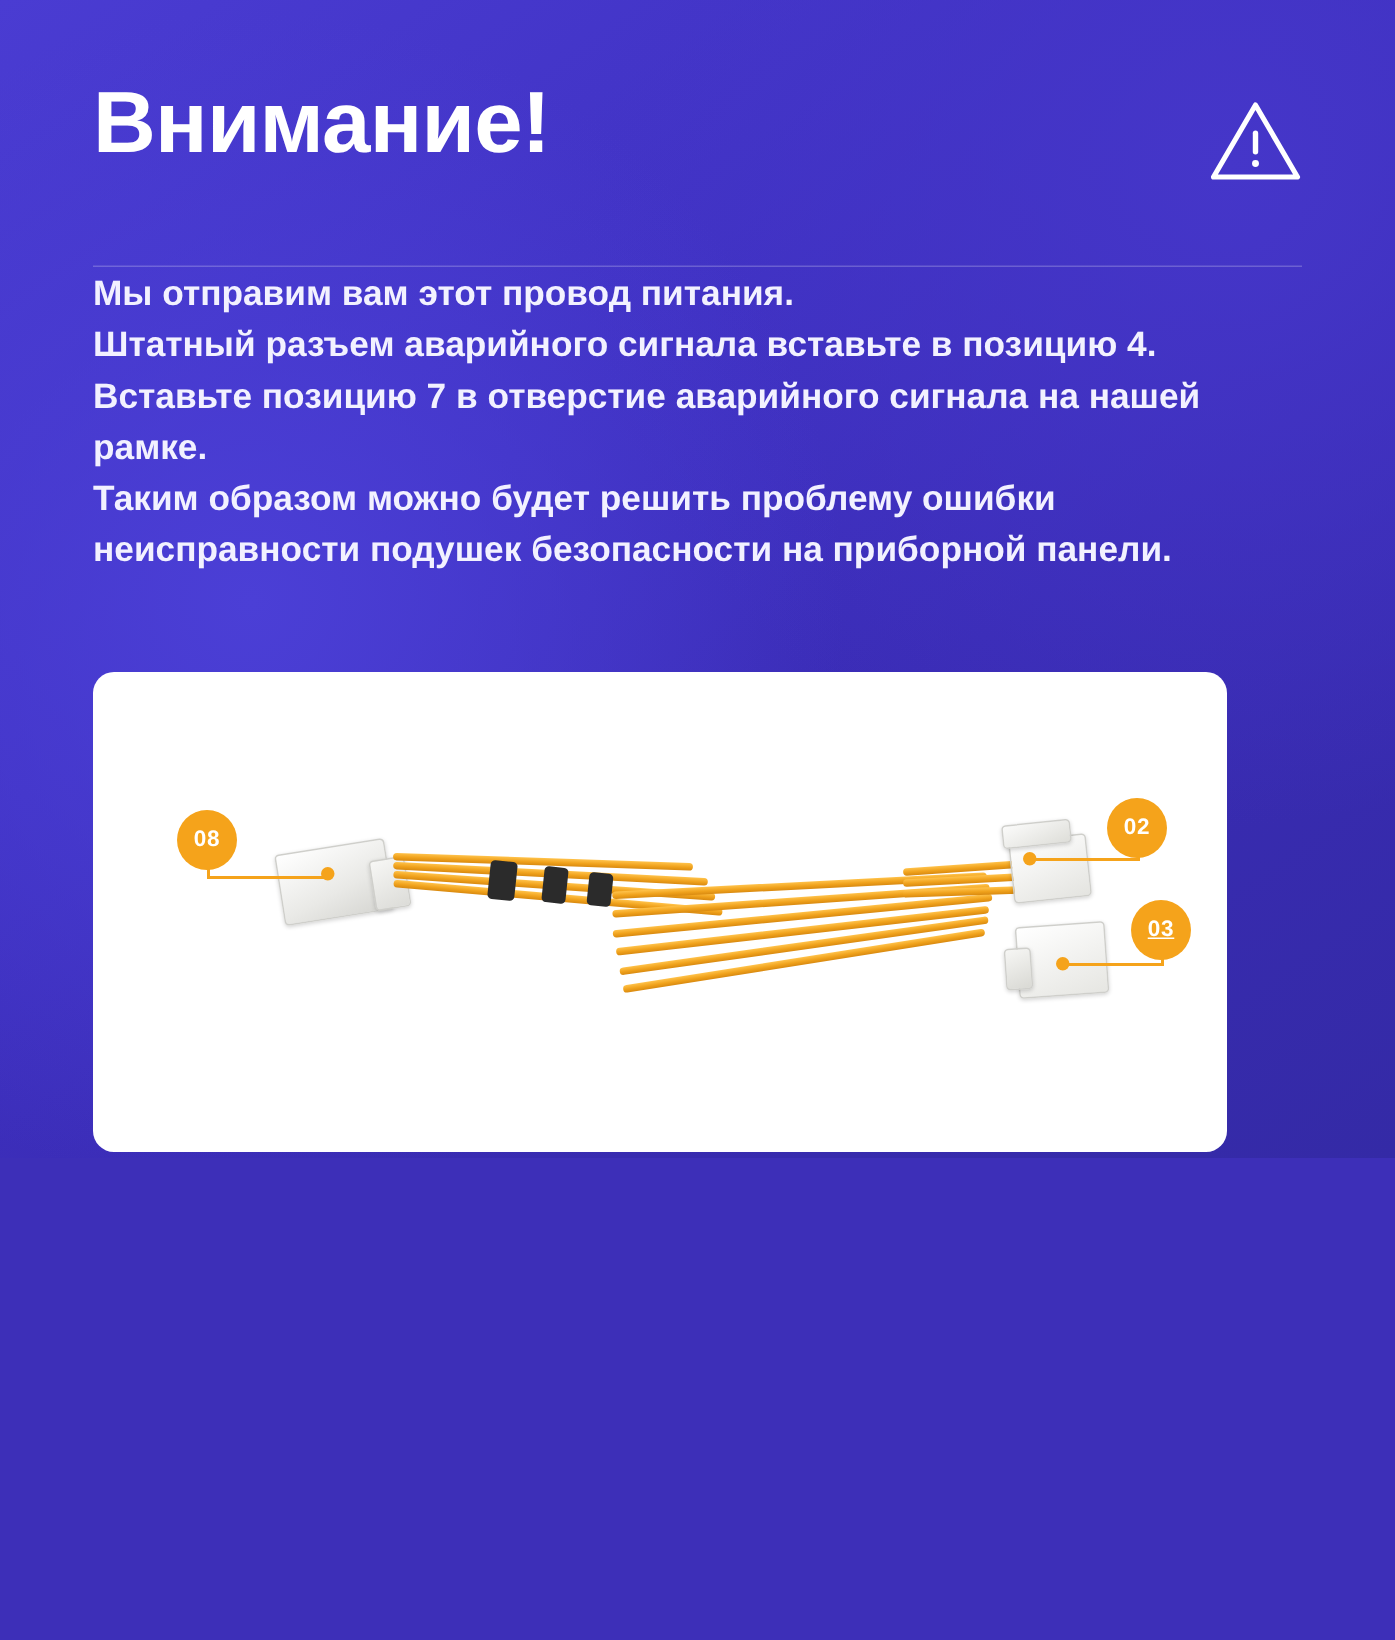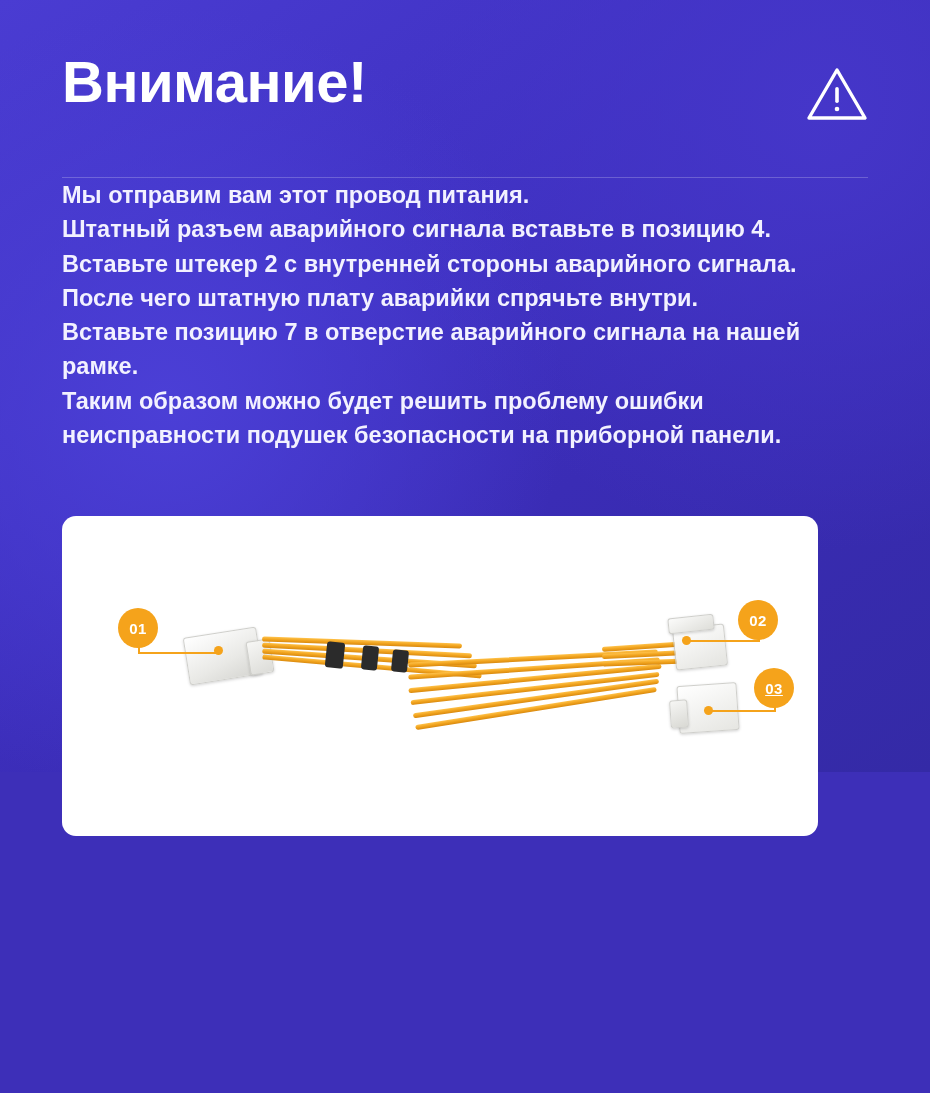--- a/index.html
+++ b/index.html
@@ -152,21 +152,20 @@
         <circle cx="31" cy="43" r="2.3" fill="#ffffff"></circle>
       </svg>
     </span>
   </div>
 
   <div class="divider"></div>
 
   <div class="body-copy">
     <p>Мы отправим вам этот провод питания.</p>
     <p>Штатный разъем аварийного сигнала вставьте в позицию 4.</p>
-    <p>Вставьте штекер 2 с внутренней стороны аварийного сигнала. После чего штатную плату аварийки спрячьте внутри.</p>
     <p>Вставьте позицию 7 в отверстие аварийного сигнала на нашей рамке.</p>
     <p>Таким образом можно будет решить проблему ошибки неисправности подушек безопасности на приборной панели.</p>
   </div>
 
   <div class="photo-card">
     <div class="photo-stage">
 
       <div class="connector" style="left:124px; top:116px; width:72px; height:46px; transform:rotate(-9deg); background:linear-gradient(160deg,#ffffff 0%,#e9e9e6 60%,#d5d5d1 100%);"></div>
       <div class="connector" style="left:186px; top:124px; width:22px; height:32px; transform:rotate(-9deg); background:linear-gradient(160deg,#f7f7f5,#dcdcd8);"></div>
 
@@ -205,20 +204,20 @@
         <div class="ln" style="left:78px; top:0; width:2px; height:22px;"></div>
         <div class="ln" style="left:6px; top:20px; width:74px; height:2px;"></div>
         <div class="dot" style="left:2px; top:16px;"></div>
       </div>
       <div class="leader" style="left:638px; top:172px; width:78px; height:36px;">
         <div class="ln" style="left:74px; top:0; width:2px; height:24px;"></div>
         <div class="ln" style="left:8px; top:22px; width:68px; height:2px;"></div>
         <div class="dot" style="left:4px; top:18px;"></div>
       </div>
 
-      <div class="badge" style="left:56px; top:92px;">01</div>
+      <div class="badge" style="left:56px; top:92px;">08</div>
       <div class="badge" style="left:676px; top:84px;">02</div>
       <div class="badge" style="left:692px; top:152px;text-decoration:underline;">03</div>
 
     </div>
   </div>
 
 </div>
 
 </body></html>

